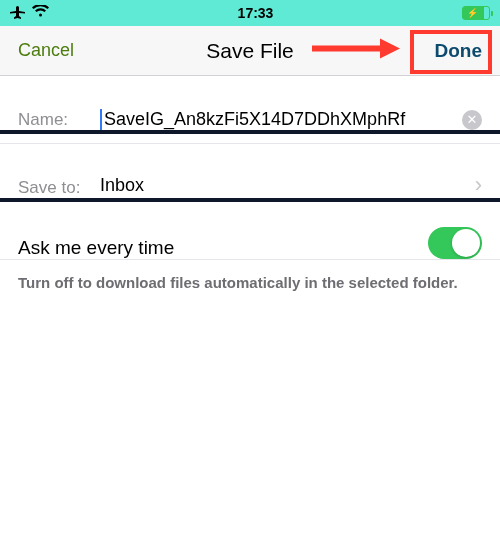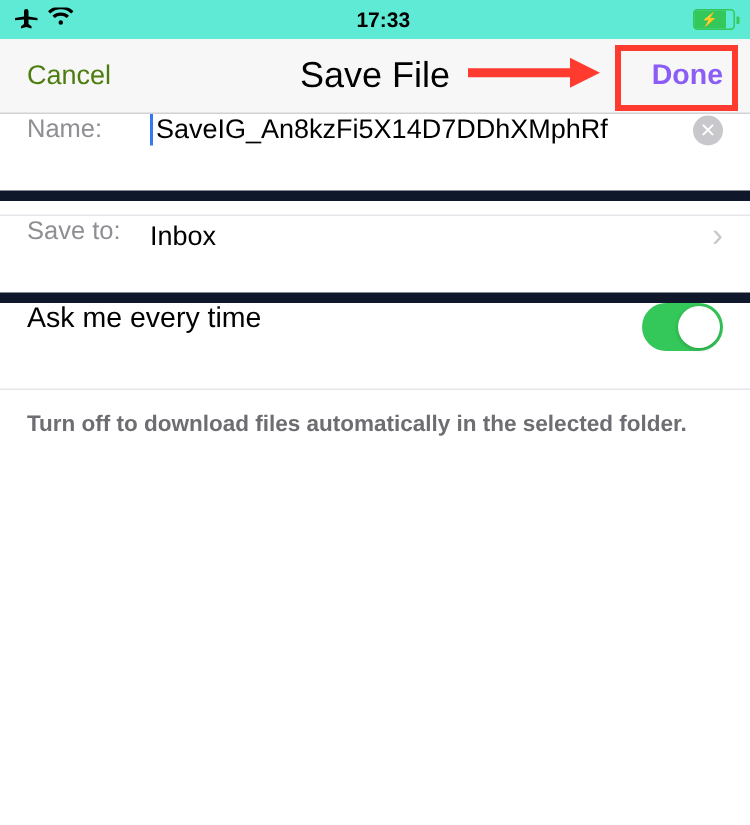--- a/index.html
+++ b/index.html
@@ -40,22 +40,22 @@
       background: #f7f7f7;
       border-bottom: 1px solid #d1d1d6;
       display: flex;
       align-items: center;
       justify-content: space-between;
       padding: 0 18px;
       font-size: 18px;
       position: relative;
     }
     .nav-cancel { color: #4d7c0f; font-weight: 400; }
-    .nav-title { font-weight: 400; font-size: 24px; position: absolute; left: 50%; transform: translateX(-50%); }
-    .nav-done { font-weight: 700; color: #8b5cf6; font-size: 19px; }
+    .nav-title { font-weight: 400; font-size: 21px; position: absolute; left: 50%; transform: translateX(-50%); }
+    .nav-done { font-weight: 700; color: #0c4a6e; font-size: 19px; }
 
     .arrow-annotation {
       position: absolute;
       left: 310px;
       top: 50%;
       transform: translateY(-50%);
       pointer-events: none;
     }
     .highlight-box {
       position: absolute;
@@ -64,24 +64,24 @@
       width: 82px;
       height: 44px;
       border: 4px solid #ff3b30;
       pointer-events: none;
     }
 
     .content { background: #fff; }
 
     .row {
       display: flex;
-      align-items: flex-start;
+      align-items: flex-end;
       min-height: 58px;
       padding: 0 18px;
-      border-bottom: 7px solid #0f172a;
+      border-bottom: 4px solid #0f172a;
       font-size: 18px;
     }
     .row-empty-gap { height: 10px; border-bottom: 1px solid #e5e5ea; }
     .row-label { color: #8e8e93; width: 82px; font-size: 17px; }
     .row-value { flex: 1; display: flex; align-items: center; min-width: 0; gap: 12px; }
     .name-input {
       flex: 1;
       border: none;
       outline: none;
       font-size: 18px;
@@ -99,21 +99,21 @@
       display: flex; align-items: center; justify-content: center;
       color: #fff;
       font-size: 13px;
       margin-left: 6px;
       flex-shrink: 0;
     }
     .chevron { color: #c7c7cc; font-size: 22px; margin-left: auto; }
 
     .toggle-row {
       display: flex;
-      align-items: flex-start;
+      align-items: flex-end;
       justify-content: space-between;
       min-height: 58px;
       padding: 0 18px;
       border-bottom: 1px solid #e5e5ea;
       font-size: 19px;
       color: #000;
     }
     .switch {
       width: 54px; height: 32px;
       background: #34c759;

